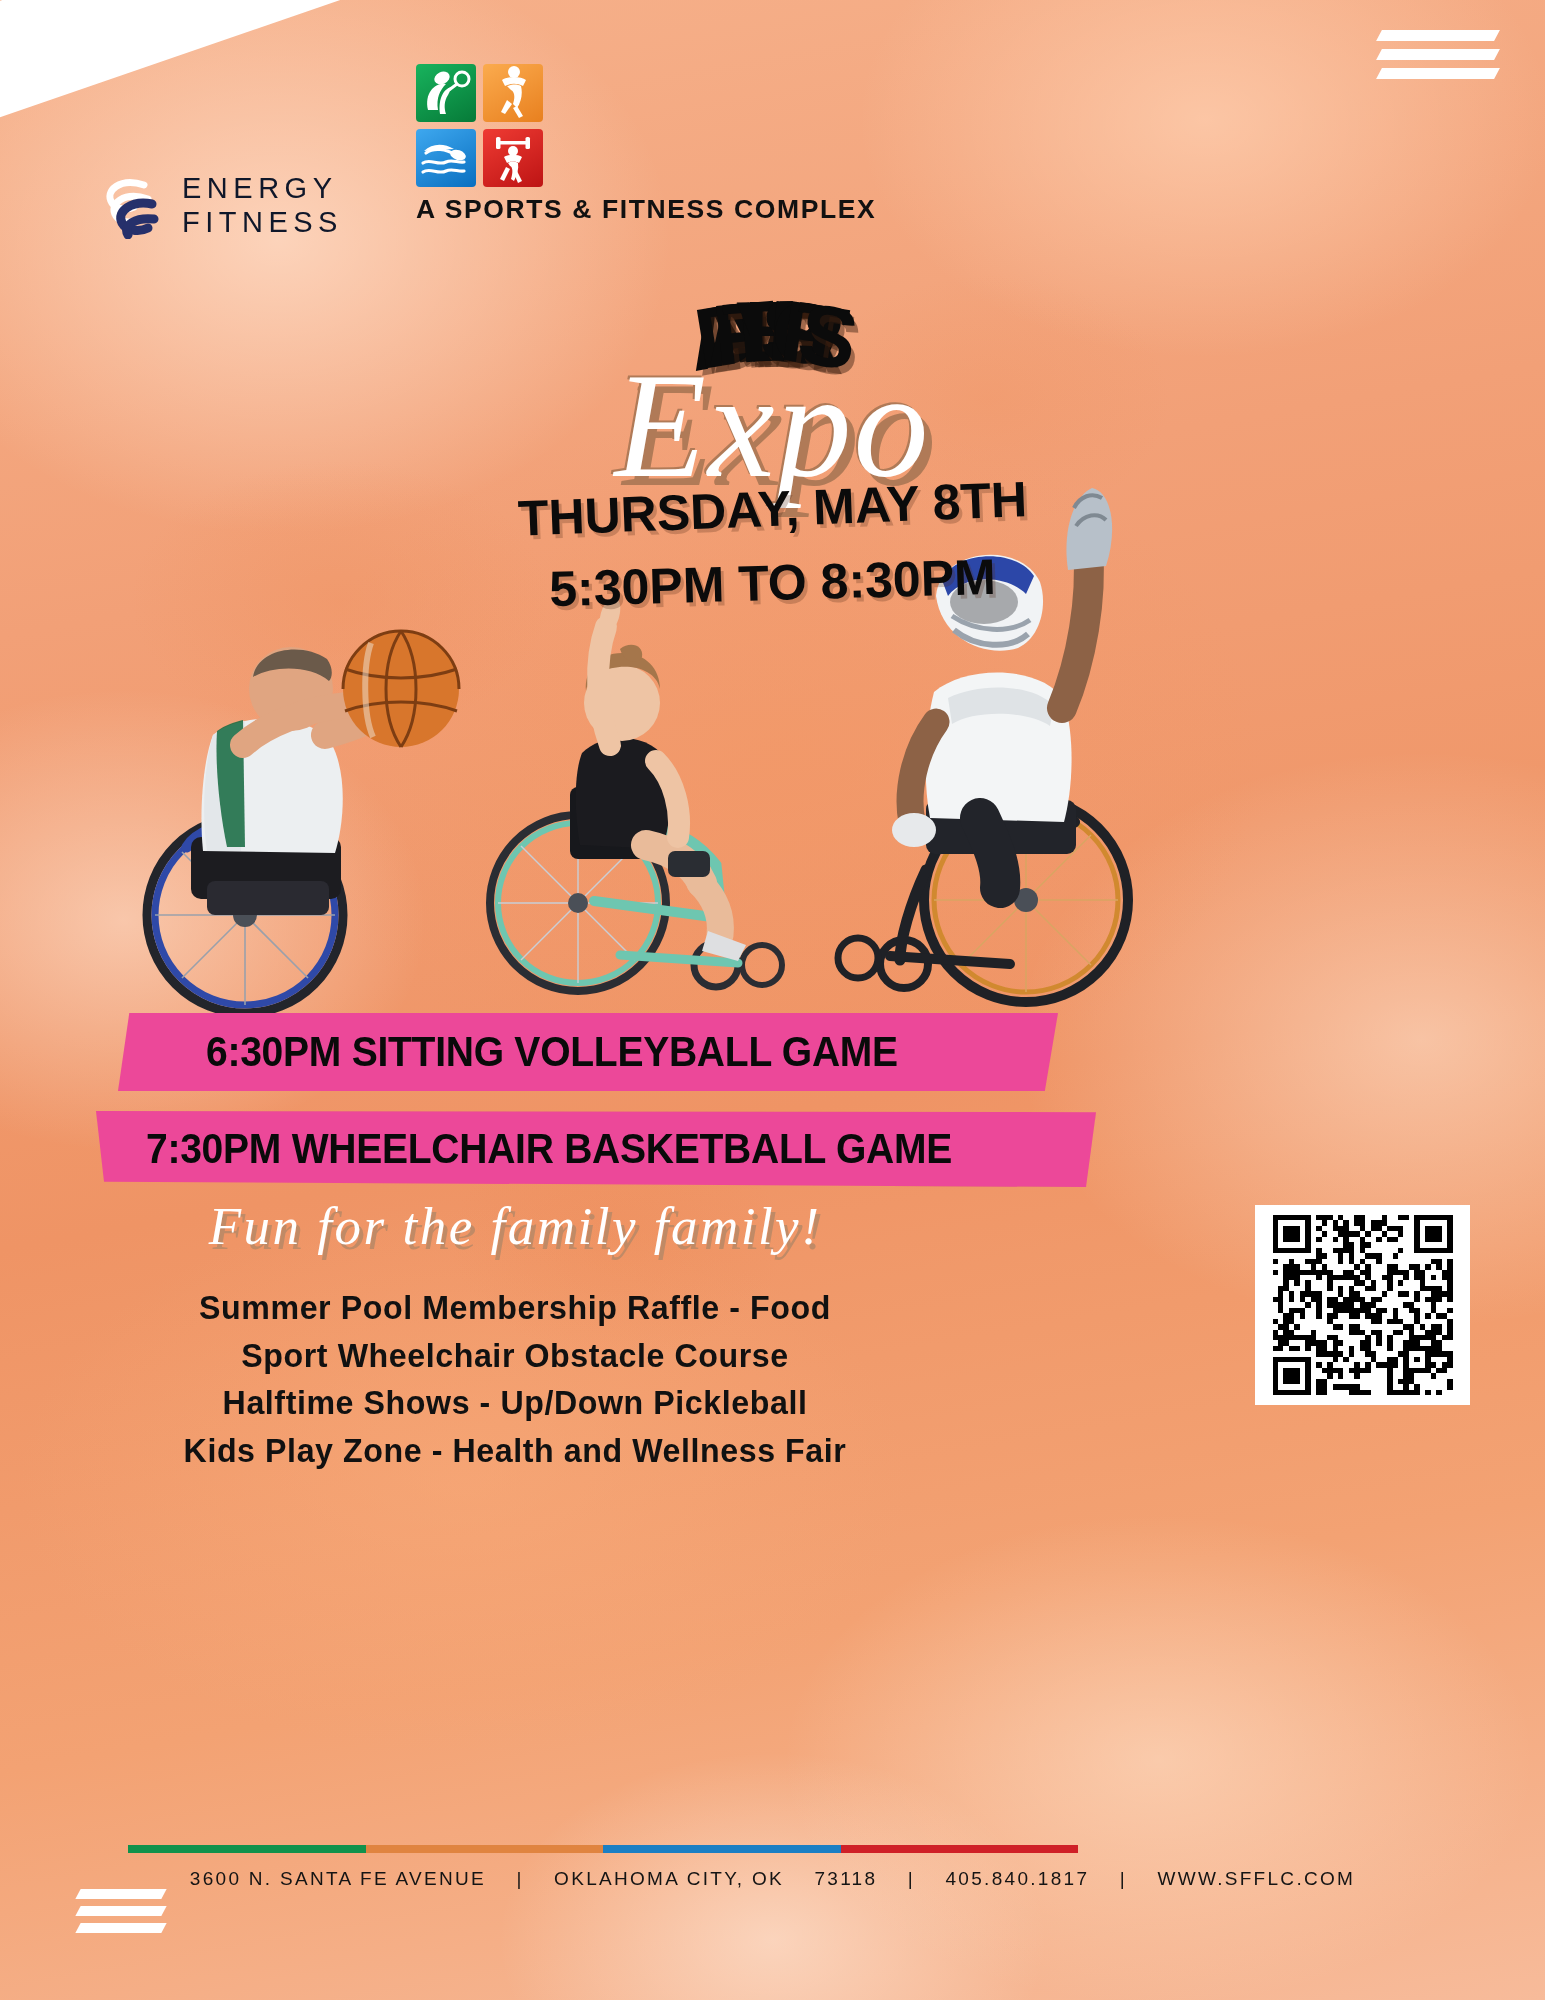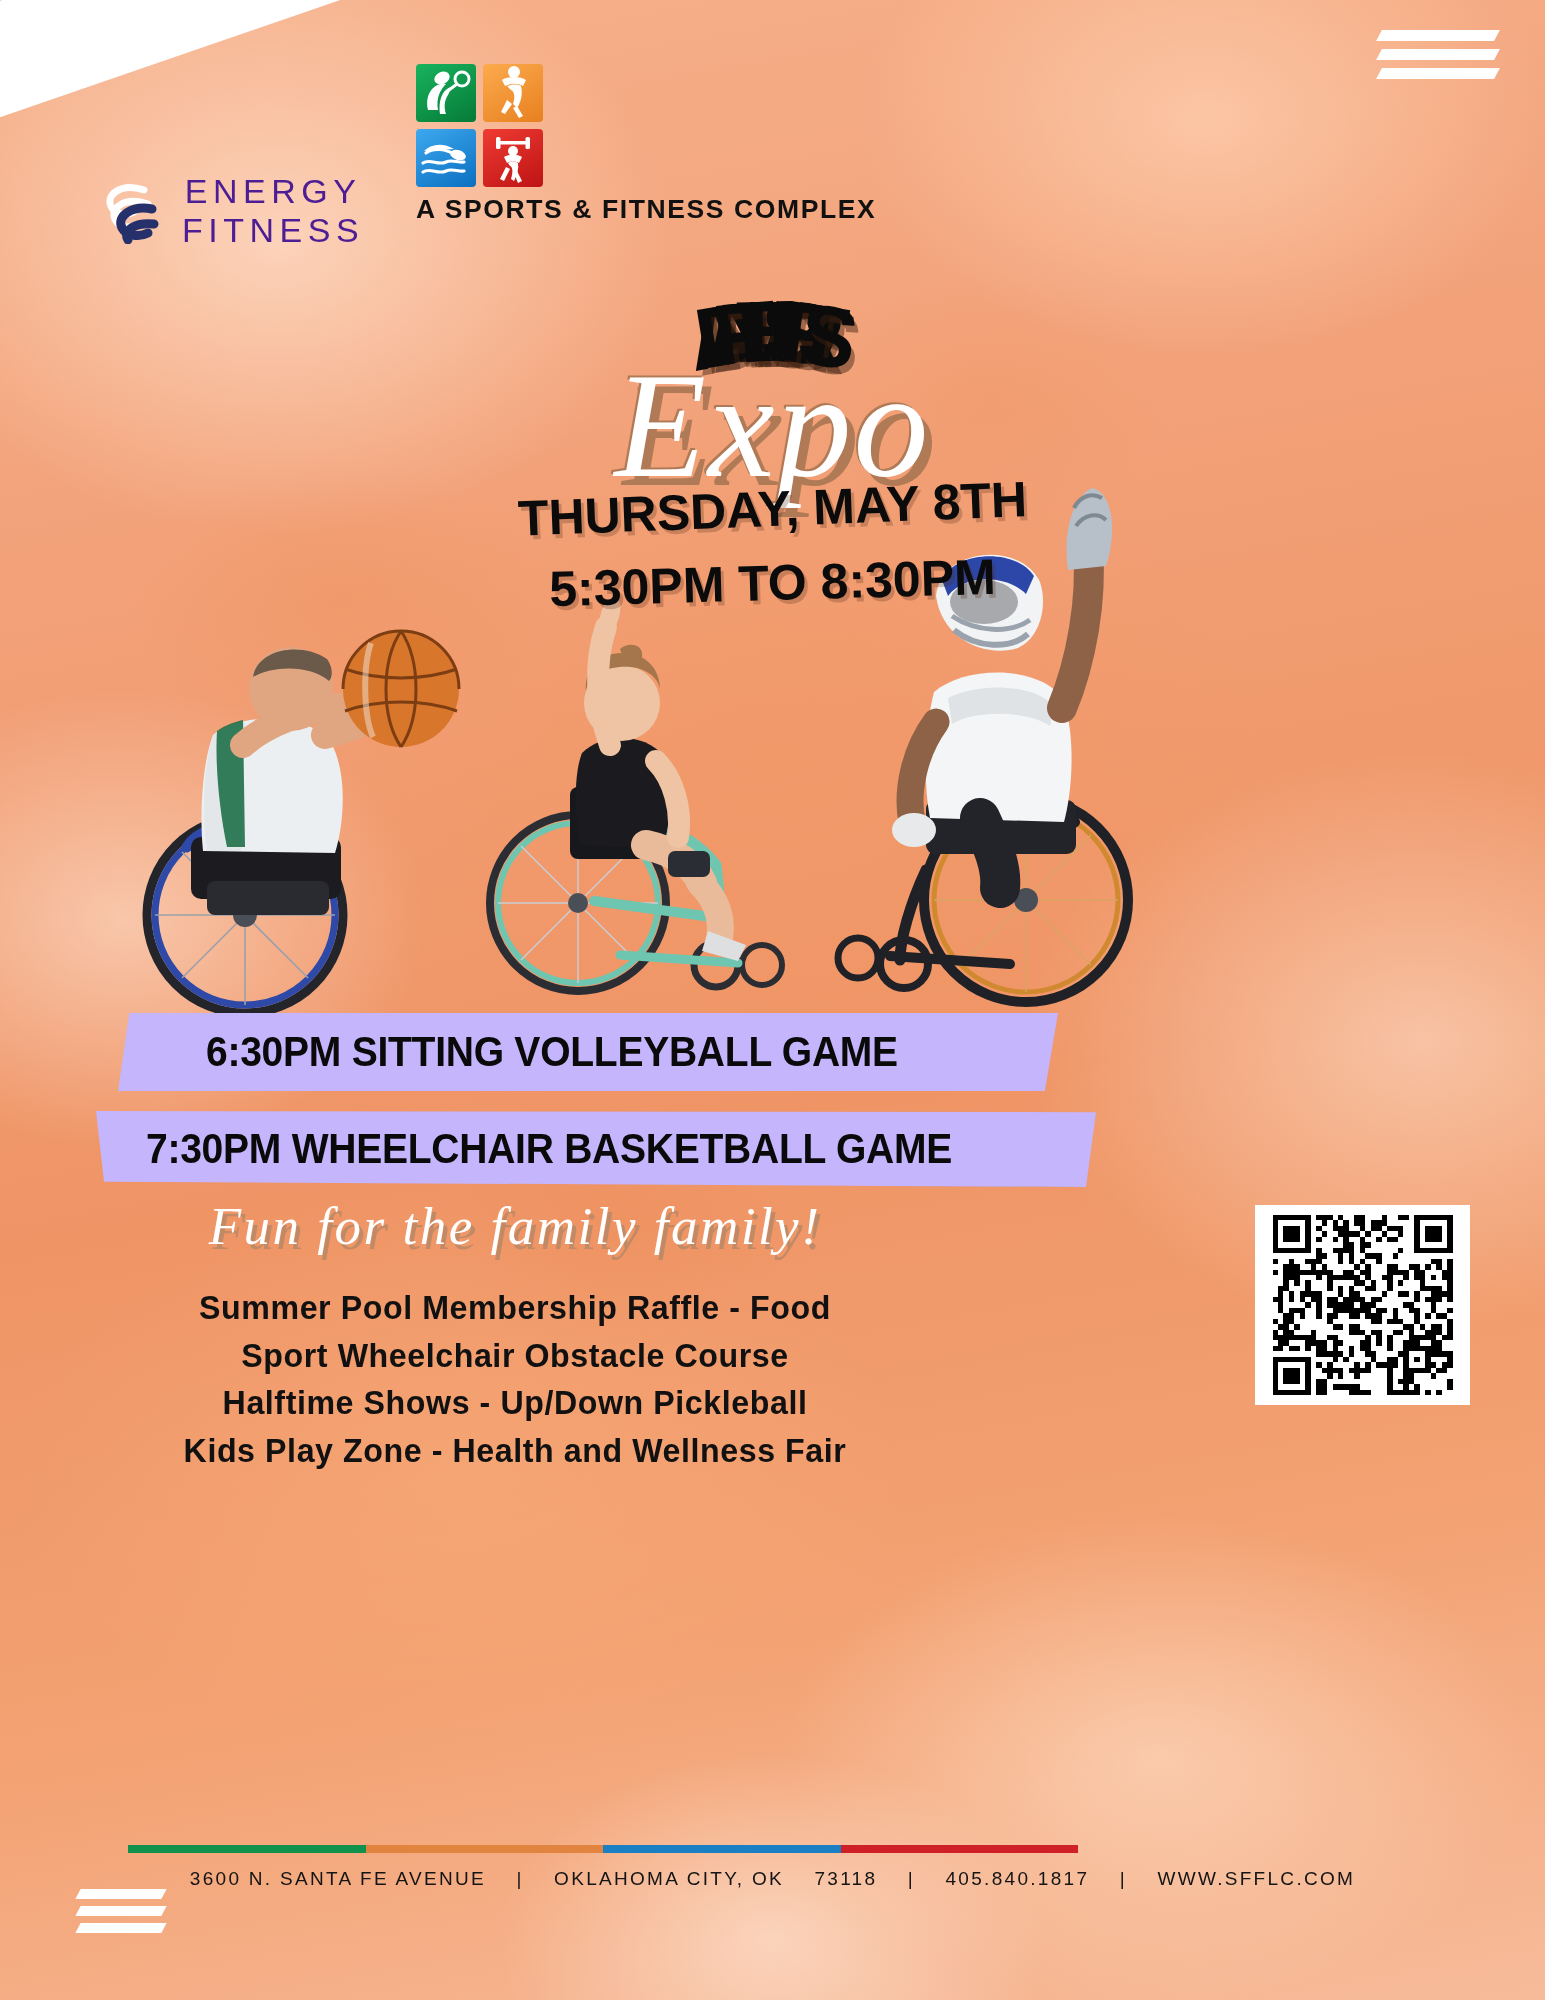--- a/index.html
+++ b/index.html
@@ -33,21 +33,21 @@
   .stripe-grp{position:absolute;z-index:3;}
   .stripe-grp i{display:block;background:#fff;height:11px;margin-bottom:8px;transform:skewX(-28deg);}
   #stripes-tr{top:30px;right:48px;width:118px;}
   #stripes-tr i{width:100%;}
   #stripes-bl{bottom:60px;left:78px;width:86px;}
   #stripes-bl i{width:100%;height:10px;margin-bottom:7px;}
   
   #energy-logo{position:absolute;left:98px;top:172px;z-index:6;display:flex;align-items:center;gap:16px;}
   #energy-mark{width:68px;height:66px;position:relative;}
   .et-txt{line-height:1.16;}
-  .et-txt div{font-size:34px;letter-spacing:5.5px;color:#4c1d95;font-weight:400;font-family:"Liberation Sans",sans-serif;text-align:center;}
+  .et-txt div{font-size:29px;letter-spacing:5.5px;color:#0f172a;font-weight:400;font-family:"Liberation Sans",sans-serif;}
   #sffl-logo{position:absolute;left:416px;top:64px;z-index:6;width:420px;}
   #sffl-top{display:flex;align-items:flex-start;gap:14px;}
   #sffl-grid{display:grid;grid-template-columns:60px 60px;grid-template-rows:58px 58px;gap:7px;flex:0 0 auto;}
   #sffl-grid div{border-radius:4px;position:relative;overflow:hidden;}
   .ic{position:absolute;inset:0;display:flex;align-items:center;justify-content:center;color:#fff;font-size:36px;line-height:1;}
   #sffl-words{flex:1;padding-top:2px;}
   #sffl-name{font-size:62px;font-weight:bold;letter-spacing:0px;color:#000;line-height:.86;
      font-family:"Liberation Sans",sans-serif;transform:scaleX(1.04);transform-origin:left center;}
   #sffl-sub{background:#000;color:#fff;font-size:28px;font-weight:bold;letter-spacing:.5px;
      padding:2px 5px 3px;margin-top:4px;display:inline-block;line-height:1;}
@@ -67,21 +67,21 @@
      font-family:"Liberation Sans",sans-serif;text-shadow:3px 4px 0 rgba(80,40,20,.25);}
   #dt-1{transform:rotate(-2.2deg);}
   #dt-2{margin-top:16px;transform:rotate(-1.6deg);}
   
   .photo{position:absolute;z-index:5;}
   
   #p-a{left:95px;top:585px;width:400px;height:440px;}
   #p-b{left:470px;top:565px;width:330px;height:460px;}
   #p-c{left:830px;top:470px;width:320px;height:555px;}
   
-  .banner{position:absolute;z-index:9;background:#c4b5fd;display:flex;align-items:center;
+  .banner{position:absolute;z-index:9;background:#ec4899;display:flex;align-items:center;
      box-shadow:0 3px 7px rgba(120,60,30,.18);}
   #banner-1{left:118px;top:1013px;width:940px;height:78px;
      clip-path:polygon(1.2% 0,100% 0,98.6% 100%,0 100%);}
   #banner-1 span{margin-left:88px;font-weight:bold;font-size:42px;color:#0a0a0a;letter-spacing:-.3px;
      transform:scaleX(.93);transform-origin:left center;white-space:nowrap;}
   #banner-2{left:96px;top:1111px;width:1000px;height:76px;
      clip-path:polygon(0 0,100% 1.5%,99% 100%,.8% 93%);text-align:right;}
   #banner-2 span{margin-left:50px;font-weight:bold;font-size:42px;color:#0a0a0a;letter-spacing:-.3px;
      transform:scaleX(.93);transform-origin:left center;white-space:nowrap;}
   

